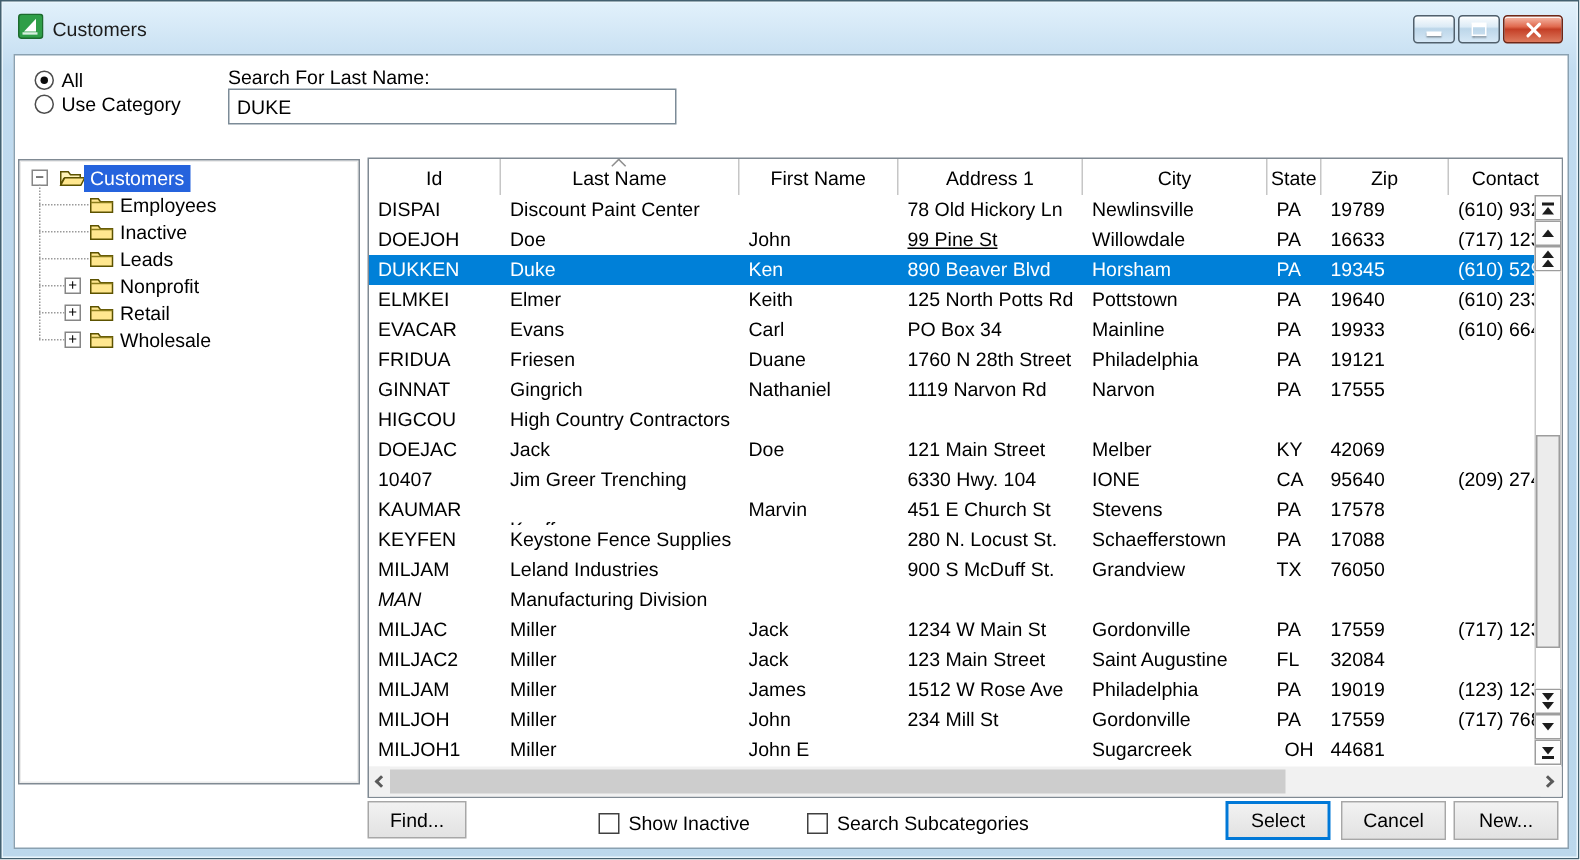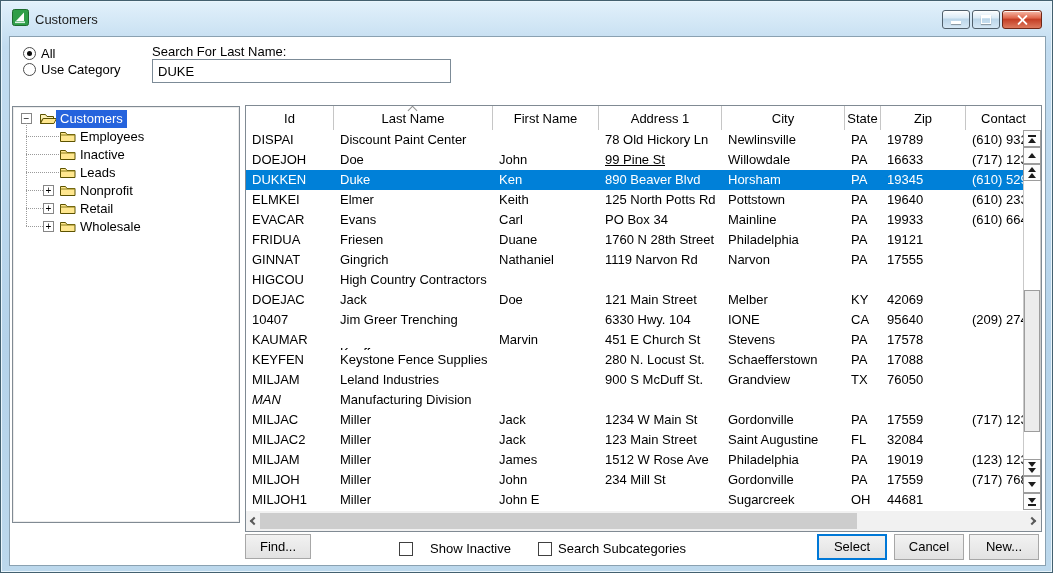--- a/index.html
+++ b/index.html
@@ -88,21 +88,21 @@
   
   .btn { position:absolute; height:26px; background:linear-gradient(#f2f2f2,#e2e2e2); border:1px solid #a7a7a7;
     font:13px "Liberation Sans",sans-serif; text-align:center; line-height:24px; }
   .btn-find { left:235px; top:497px; width:66px; height:25px; }
   .btn-select { left:807px; top:497px; width:70px; border:2px solid var(--def-border,#0078d7); line-height:22px; }
   .btn-cancel { left:884px; top:497px; width:70px; }
   .btn-new { left:959px; top:497px; width:70px; }
   .checkbox { position:absolute; top:505px; width:14px; height:14px; border:1px solid #404040; background:#fff; }
   .cb1 { left:389px; } .cb2 { left:528px; }
   .cb-label { position:absolute; top:504px; }
-  .cbl1 { left:420px; } .cbl2 { left:548px; }
+  .cbl1 { left:409px; } .cbl2 { left:548px; }
 </style>
 </head>
 <body>
 
 <div class="window">
   <div class="titlebar">
     <span class="app-icon">
       <svg width="17" height="17" viewBox="0 0 17 17">
         <rect x="0.5" y="0.5" width="16" height="16" rx="2" fill="#2f9e48" stroke="#1c6b2e"></rect>
         <path d="M4 12 L12 3.5 L12 12 Z" fill="#ffffff"></path>
@@ -386,21 +386,21 @@
             <div class="td" style="width: 36px;">PA</div>
             <div class="td" style="width: 85px;">17559</div>
             <div class="td" style="width: 57px;">(717) 768-1</div>
           </div>
           <div class="tr">
             <div class="td" style="width: 88px;">MILJOH1</div>
             <div class="td" style="width: 159px;">Miller</div>
             <div class="td" style="width: 106px;">John E</div>
             <div class="td" style="width: 123px;"></div>
             <div class="td" style="width: 123px;">Sugarcreek</div>
-            <div class="td" style="width: 36px;">OH</div>
+            <div class="td" style="width: 36px; text-align: center;">OH</div>
             <div class="td" style="width: 85px;">44681</div>
             <div class="td" style="width: 57px;"></div>
           </div>
         </div>
 
       <div class="vscroll">
         <div class="vbtn">
             <span class="hbar"></span>
             <span class="tri-u"></span>
           </div>

